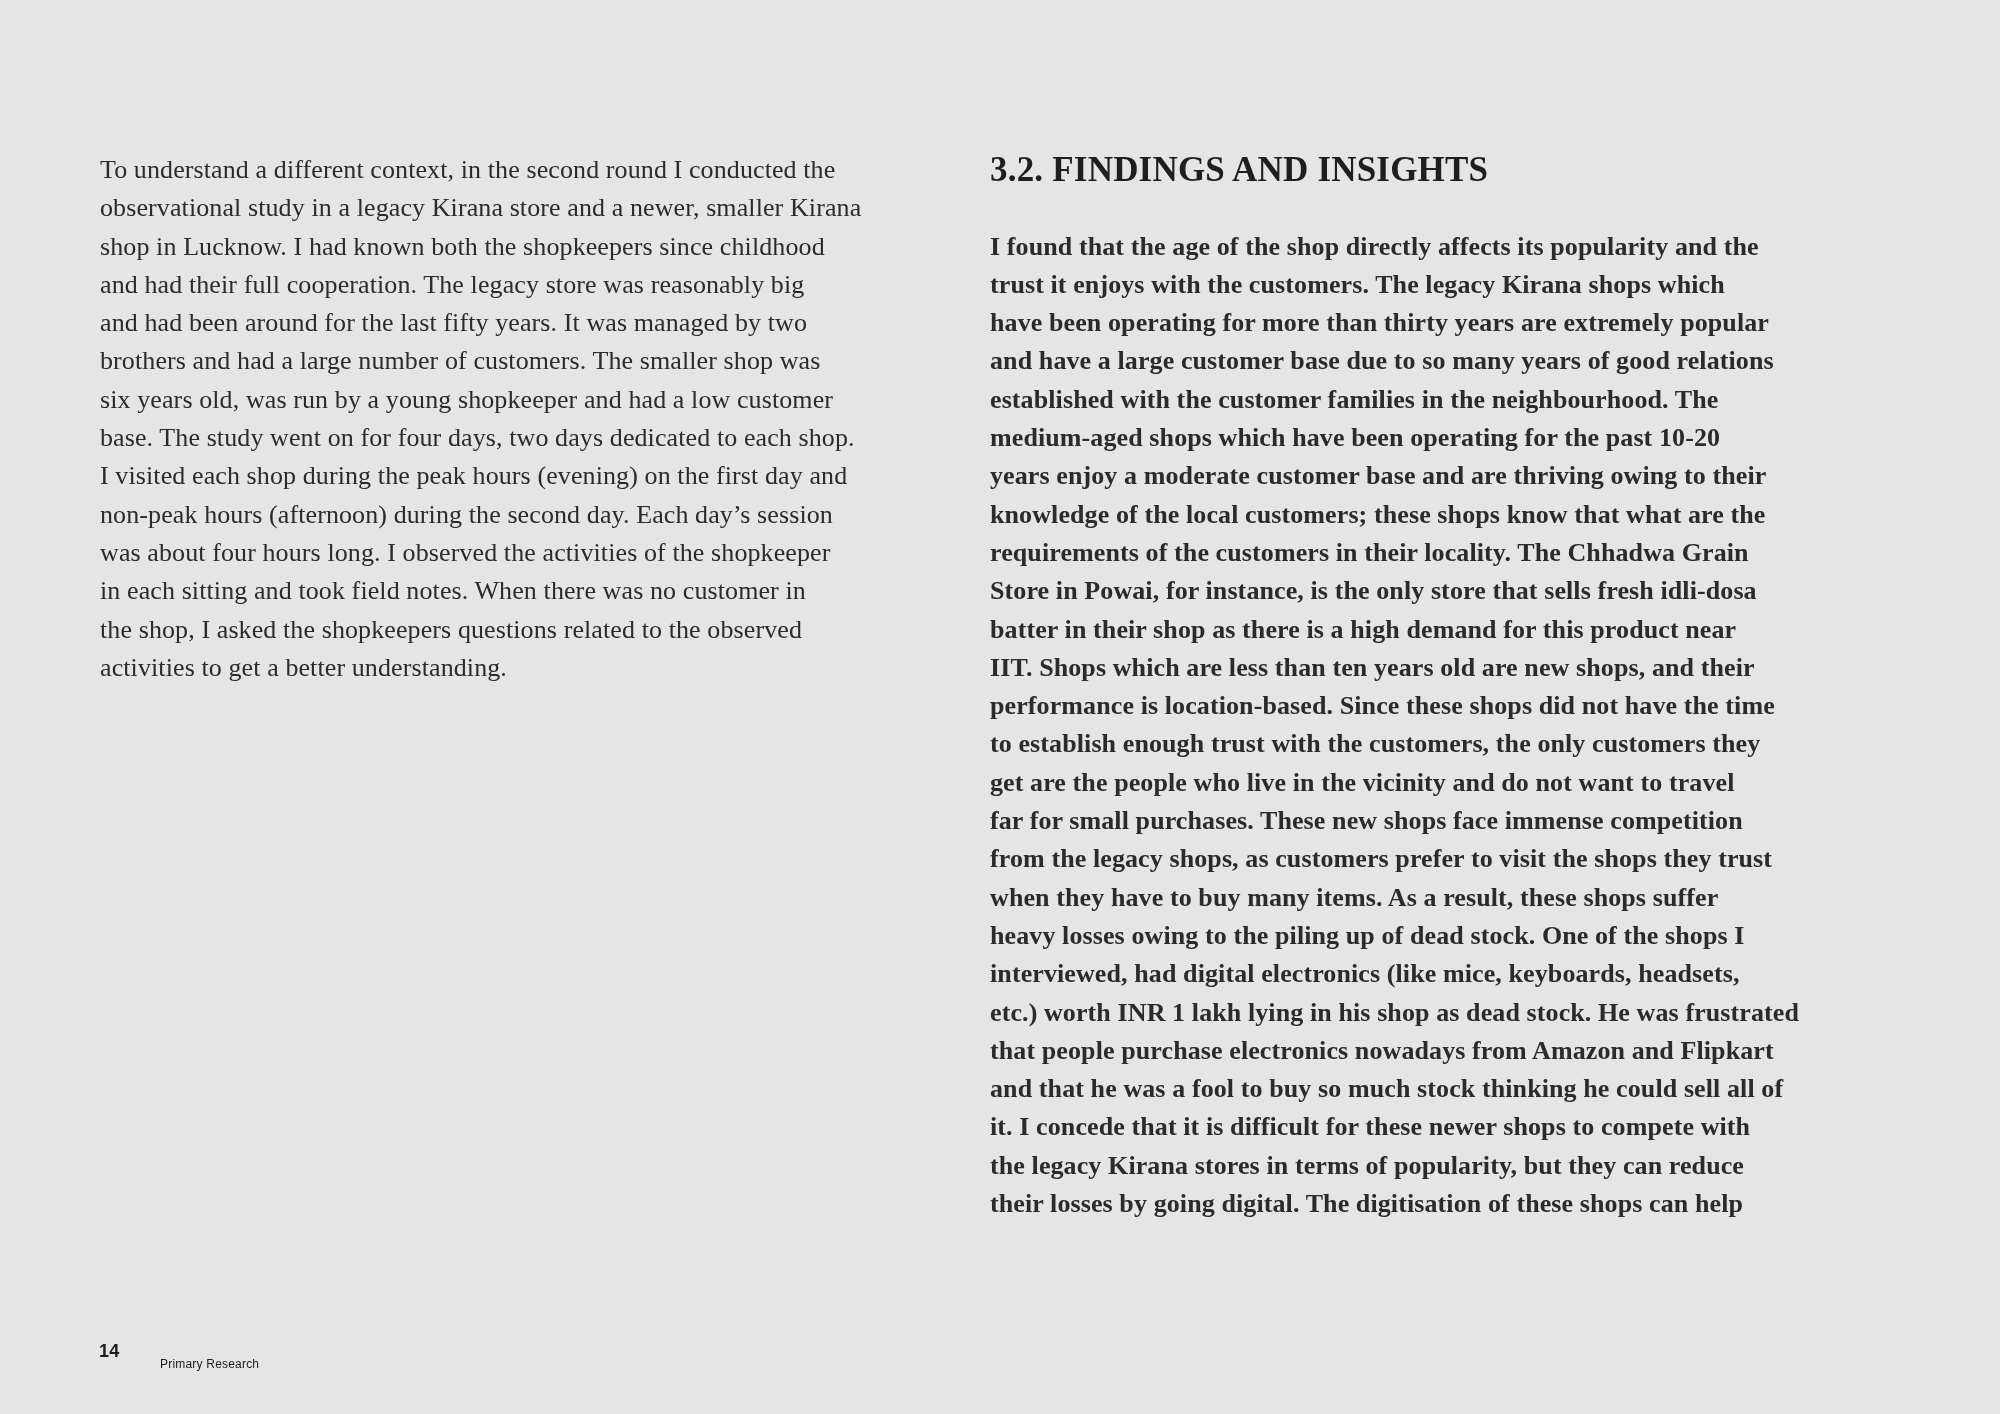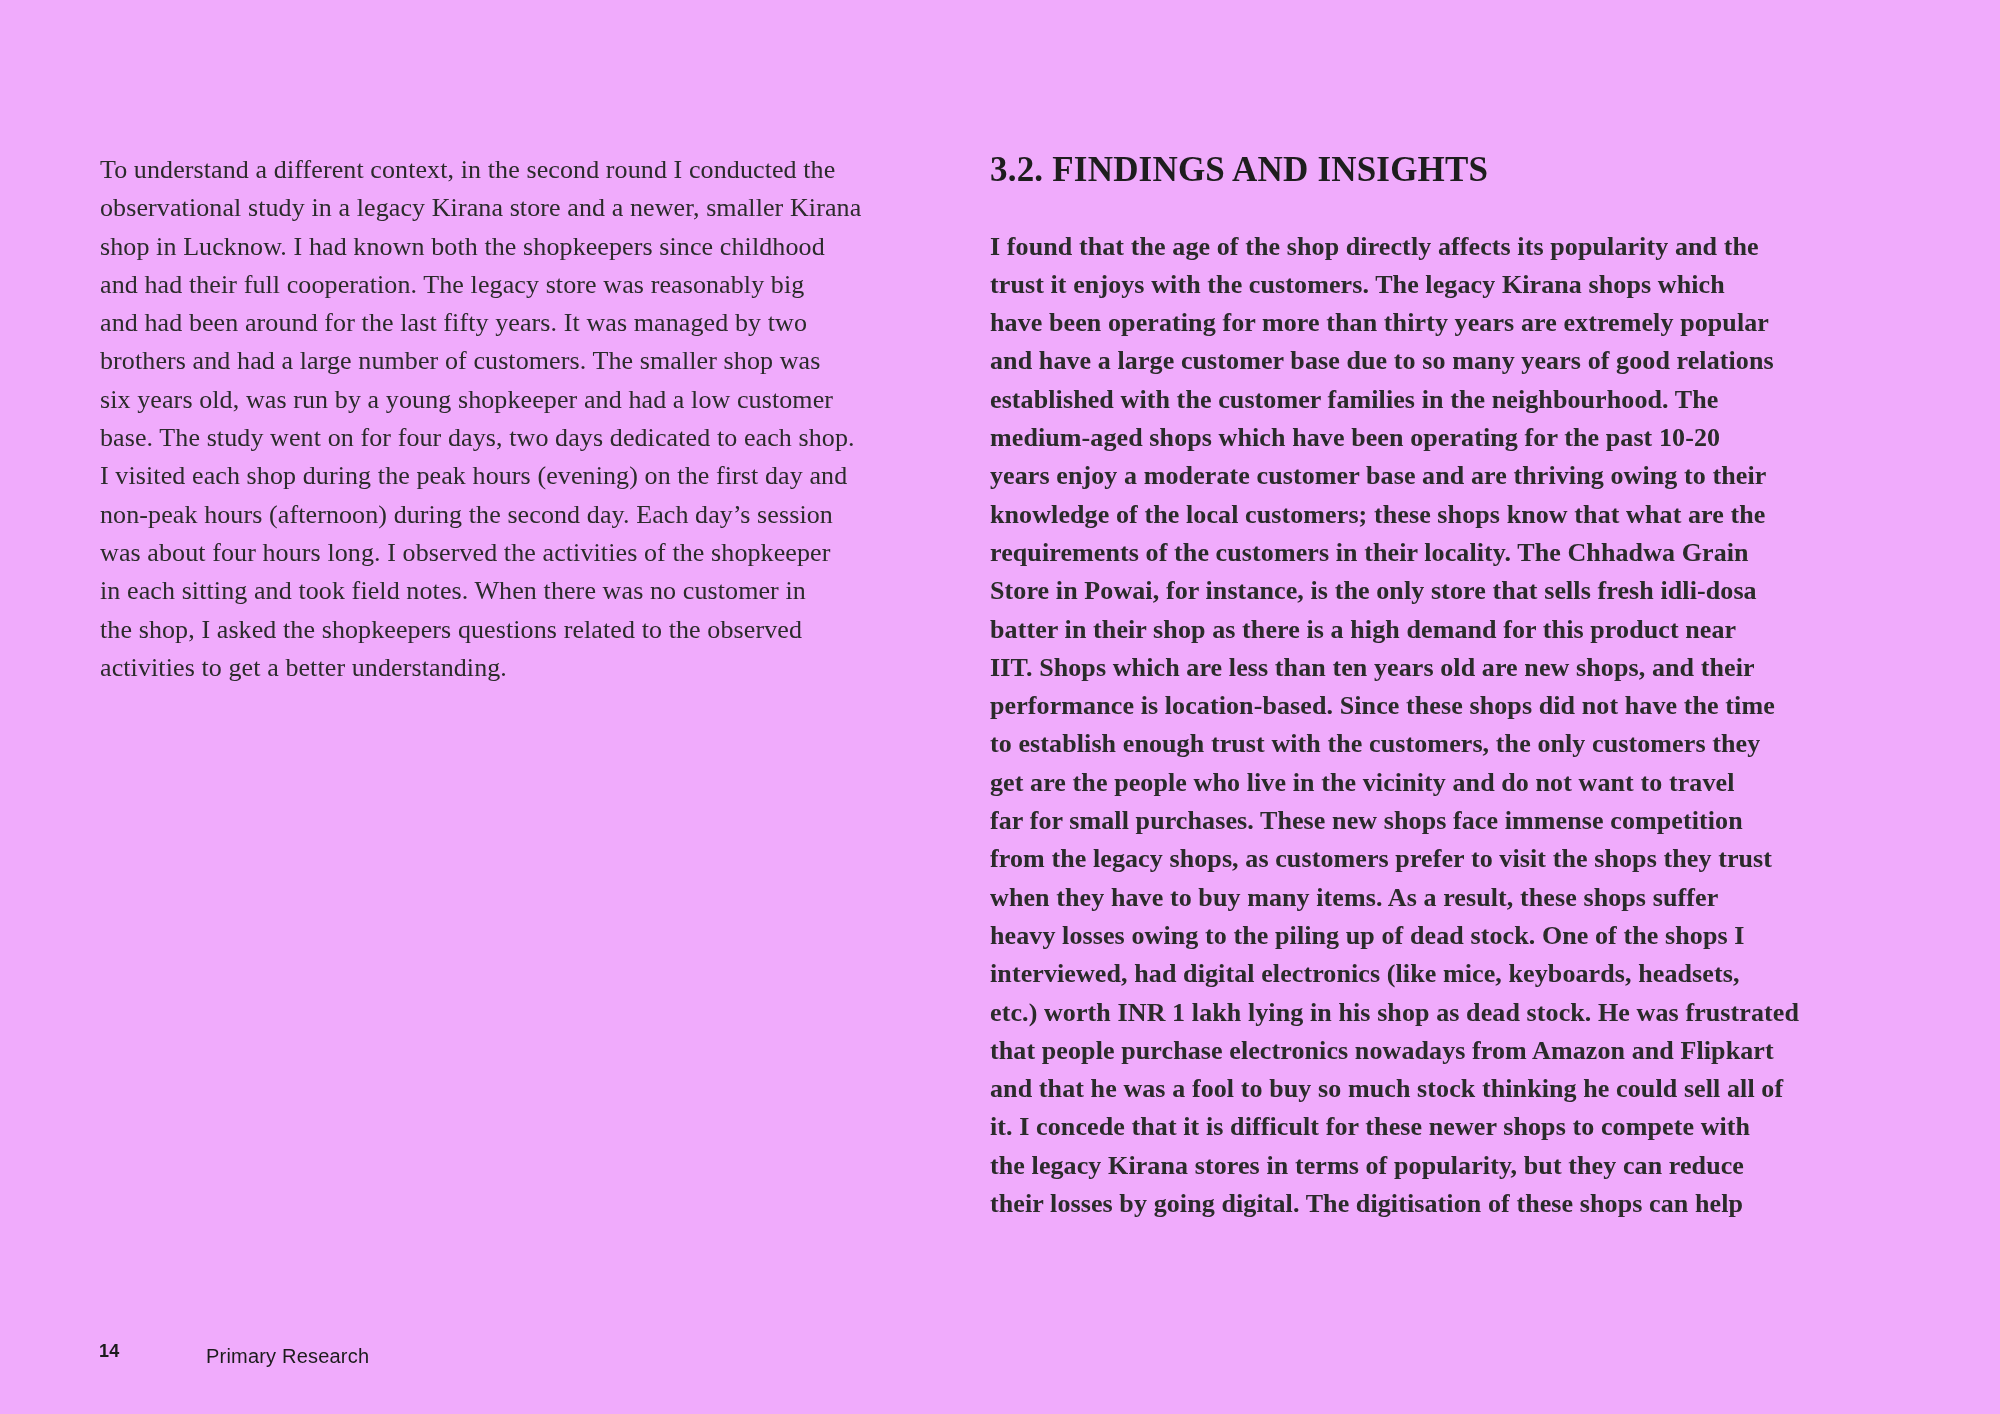--- a/index.html
+++ b/index.html
@@ -1,20 +1,20 @@
 <!DOCTYPE html>
 <html><head>
 <meta charset="utf-8">
 <style>
   html, body { margin: 0; padding: 0; background: #ffffff; }
   .page {
     position: relative;
     width: 2000px;
     height: 1414px;
-    background: #f0abfc;
+    background: #e5e5e5;
     overflow: hidden;
   }
   .serif-block {
     font-family: "Liberation Serif", serif;
     font-size: 26px;
     line-height: 38.3px;
     color: #2b2b2b;
     letter-spacing: 0.1px;
     white-space: pre;
   }
@@ -54,27 +54,26 @@
     top: 0;
     font-family: "Liberation Sans", sans-serif;
     font-weight: bold;
     font-size: 18px;
     color: #1c1c1c;
     letter-spacing: 0.2px;
   }
   .footer-label {
     position: absolute;
     left: 160px;
-    top: 4px;
+    top: 16px;
     font-family: "Liberation Sans", sans-serif;
     font-weight: normal;
-    font-size: 20px;
+    font-size: 12px;
     color: #1c1c1c;
     letter-spacing: 0.2px;
-    margin-left: 46px;
   }
 </style>
 </head>
 <body>
 
 <div class="page">
 
   <div class="left-col">
     <div class="serif-block">To understand a different context, in the second round I conducted the
 observational study in a legacy Kirana store and a newer, smaller Kirana

